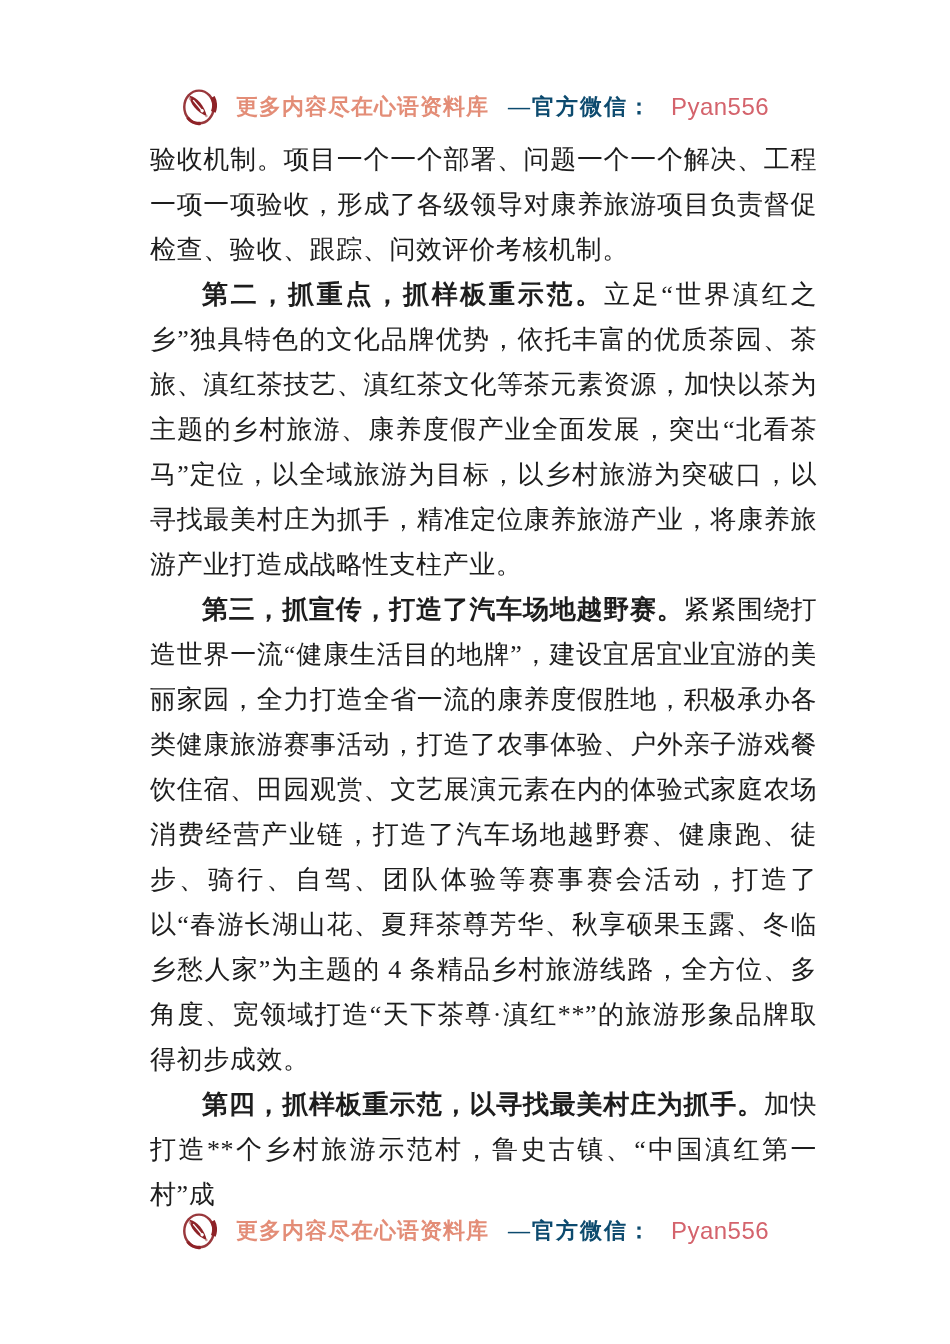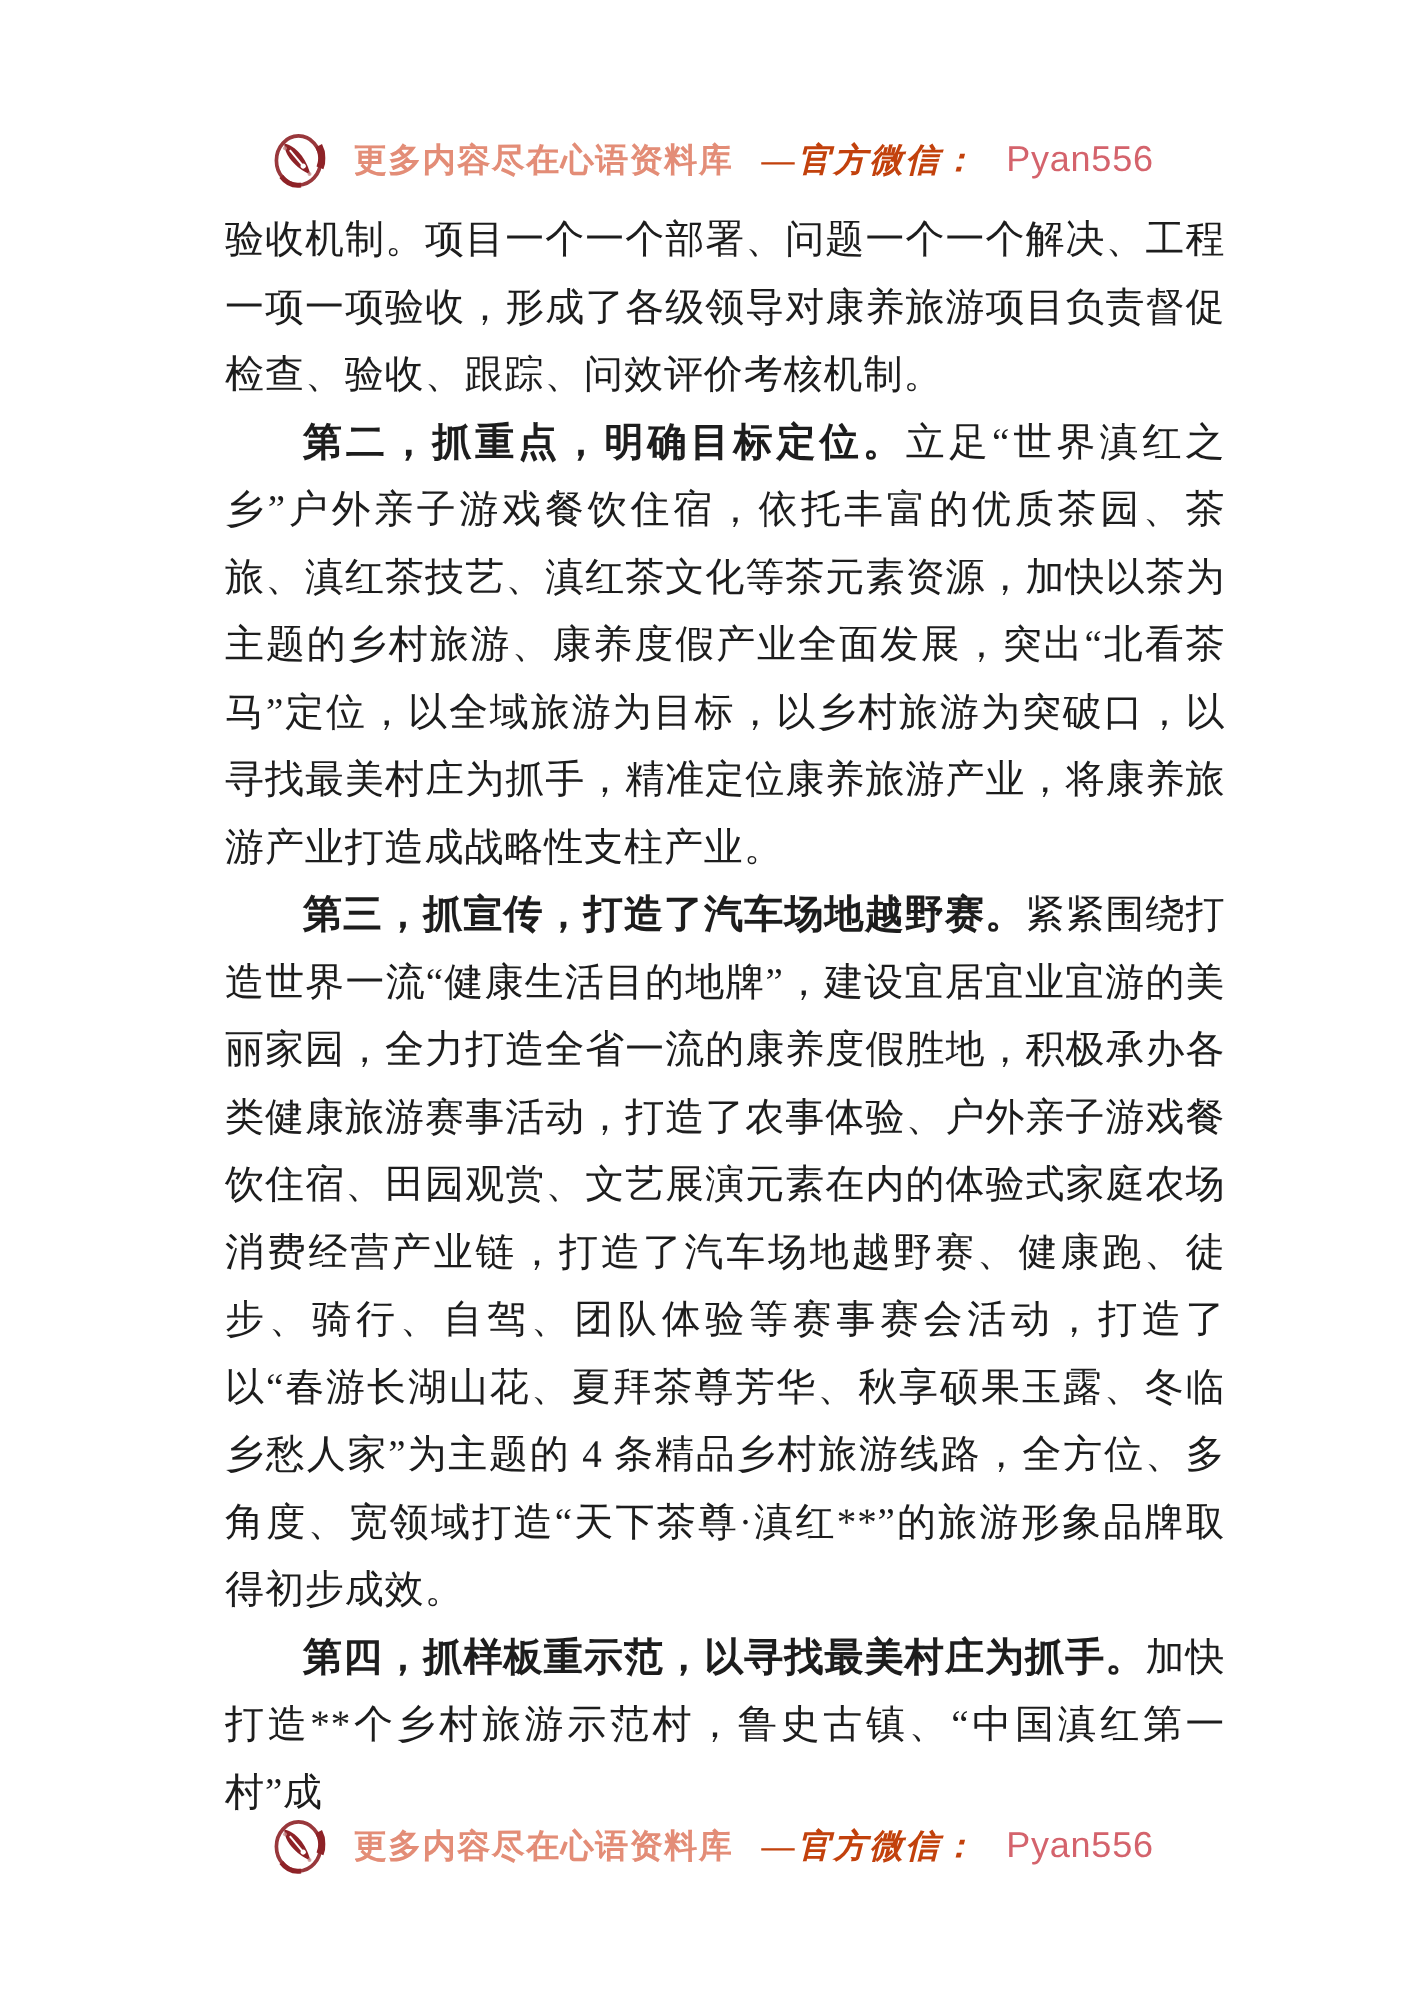--- a/index.html
+++ b/index.html
@@ -29,23 +29,22 @@
   .brand-row.footer { top: 1204px; height: 54px; }
   .brand-logo { flex: 0 0 auto; display: block; }
   .brand-main {
     font-size: 22px;
     font-weight: bold;
     color: #E38D77;
     letter-spacing: 1px;
   }
   .brand-dash {
     font-size: 22px;
-    font-style: italic;
     font-weight: bold;
-    color: #c2410c;
+    color: #0c4a6e;
     letter-spacing: 2px;
   }
   .brand-id {
     font-family: "Liberation Sans", sans-serif;
     font-size: 24px;
     color: #D4636C;
     letter-spacing: 0.5px;
   }
   
   .doc-body {
@@ -84,21 +83,21 @@
     <span class="brand-main">更多内容尽在心语资料库</span>
     <span class="brand-dash">—官方微信：</span>
     <span class="brand-id">Pyan556</span>
   </div>
 
   <div class="doc-body">
     <p>
       <span>验收机制。项目一个一个部署、问题一个一个解决、工程一项一项验收，形成了各级领导对康养旅游项目负责督促检查、验收、跟踪、问效评价考核机制。</span>
     </p>
     <p class="indent">
-      <span class="lead">第二，抓重点，明确目标定位。</span><span>立足“世界滇红之乡”户外亲子游戏餐饮住宿，依托丰富的优质茶园、茶旅、滇红茶技艺、滇红茶文化等茶元素资源，加快以茶为主题的乡村旅游、康养度假产业全面发展，突出“北看茶马”定位，以全域旅游为目标，以乡村旅游为突破口，以寻找最美村庄为抓手，精准定位康养旅游产业，将康养旅游产业打造成战略性支柱产业。</span>
+      <span class="lead">第二，抓重点，抓样板重示范。</span><span>立足“世界滇红之乡”独具特色的文化品牌优势，依托丰富的优质茶园、茶旅、滇红茶技艺、滇红茶文化等茶元素资源，加快以茶为主题的乡村旅游、康养度假产业全面发展，突出“北看茶马”定位，以全域旅游为目标，以乡村旅游为突破口，以寻找最美村庄为抓手，精准定位康养旅游产业，将康养旅游产业打造成战略性支柱产业。</span>
     </p>
     <p class="indent">
       <span class="lead">第三，抓宣传，打造了汽车场地越野赛。</span><span>紧紧围绕打造世界一流“健康生活目的地牌”，建设宜居宜业宜游的美丽家园，全力打造全省一流的康养度假胜地，积极承办各类健康旅游赛事活动，打造了农事体验、户外亲子游戏餐饮住宿、田园观赏、文艺展演元素在内的体验式家庭农场消费经营产业链，打造了汽车场地越野赛、健康跑、徒步、骑行、自驾、团队体验等赛事赛会活动，打造了以“春游长湖山花、夏拜茶尊芳华、秋享硕果玉露、冬临乡愁人家”为主题的 4 条精品乡村旅游线路，全方位、多角度、宽领域打造“天下茶尊·滇红**”的旅游形象品牌取得初步成效。</span>
     </p>
     <p class="indent">
       <span class="lead">第四，抓样板重示范，以寻找最美村庄为抓手。</span><span>加快打造**个乡村旅游示范村，鲁史古镇、“中国滇红第一村”成</span>
     </p>
   </div>
 
   <div class="brand-row footer">

